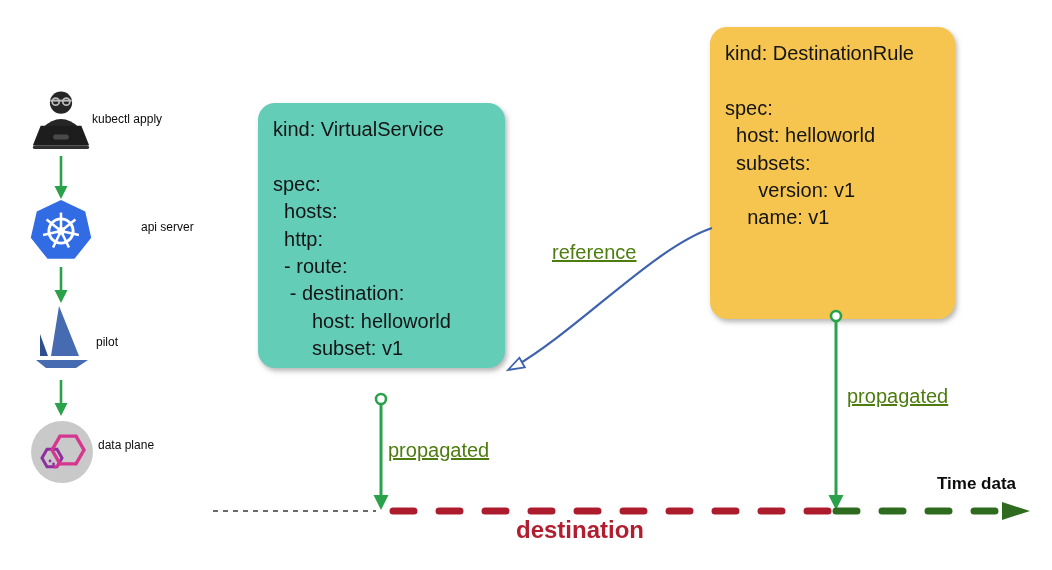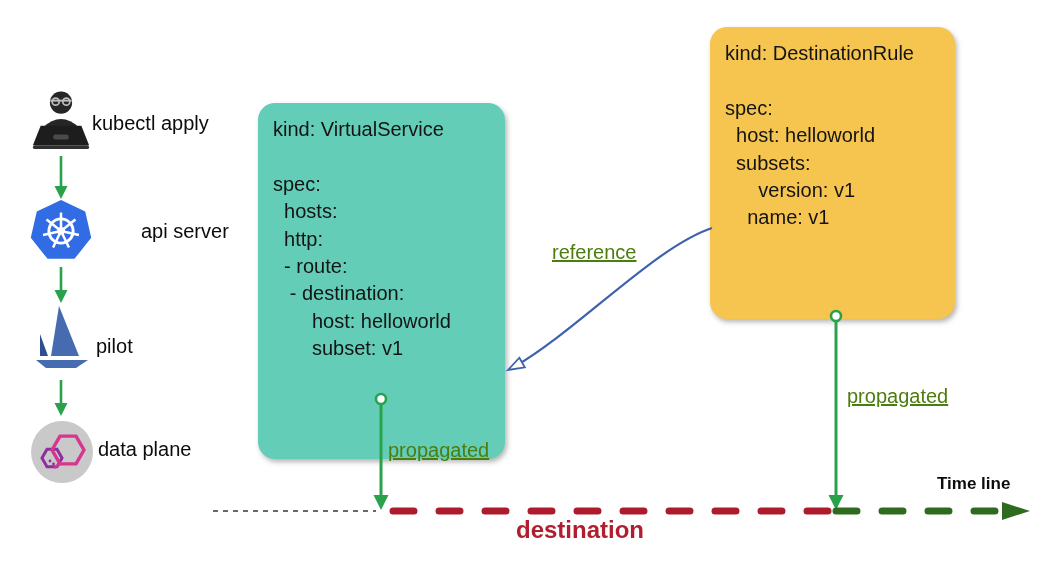--- a/index.html
+++ b/index.html
@@ -2,24 +2,24 @@
 <html><head>
 <meta charset="utf-8">
 <style>
   html,body{margin:0;padding:0;background:#fff;}
   .canvas{
     position:relative;width:1052px;height:570px;background:#ffffff;overflow:hidden;
     font-family:"Liberation Sans","DejaVu Sans",sans-serif;color:#111;
   }
   .abs{position:absolute;}
   
-  .flow-label{position:absolute;font-size:20px;color:#0c0c0c;white-space:nowrap;}
+  .flow-label{position:absolute;font-size:12px;color:#0c0c0c;white-space:nowrap;}
   
   .res-box{position:absolute;border-radius:17px;box-shadow:2px 3px 5px rgba(110,110,110,.5);}
-  .vs-box{left:258px;top:103px;width:247px;height:356px;background:#63cdb8;}
+  .vs-box{left:258px;top:103px;width:247px;height:265px;background:#63cdb8;}
   .dr-box{left:710px;top:27px;width:245px;height:292px;background:#f5c54f;}
   .box-inner{padding:13px 0 0 15px;}
   .dr-box .box-inner{}
   .yaml-line{white-space:pre;font-size:20px;line-height:27.4px;height:27.4px;color:#141414;}
   
   .lbl{position:absolute;font-size:20px;color:#4d7c0f;white-space:nowrap;text-decoration:underline;}
   .lbl-unavailable{position:absolute;font-size:24px;font-weight:700;color:#b01e30;white-space:nowrap;}
   .lbl-timeline{position:absolute;font-size:17px;font-weight:700;color:#0c0c0c;white-space:nowrap;}
   svg{display:block;}
   .overlay{position:absolute;left:0;top:0;pointer-events:none;}
@@ -98,21 +98,21 @@
       <div class="yaml-line">  subsets:</div>
       <div class="yaml-line">      version: v1</div>
       <div class="yaml-line">    name: v1</div>
     </div>
   </div>
 
   <span class="lbl" style="left:552px;top:241px;">reference</span>
   <span class="lbl" style="left:388px;top:439px;">propagated</span>
   <span class="lbl" style="left:847px;top:385px;">propagated</span>
   <span class="lbl-unavailable" style="left:516px;top:516px;">destination</span>
-  <span class="lbl-timeline" style="left:937px;top:474px;">Time line</span>
+  <span class="lbl-timeline" style="left:937px;top:474px;">Time data</span>
 
   <svg class="overlay" width="1052" height="570" viewBox="0 0 1052 570">
 
     <g>
       <line x1="61" y1="156" x2="61" y2="187" stroke="#2aa24c" stroke-width="2.6"></line>
       <polygon points="54.5,186 67.5,186 61,199" fill="#2aa24c"></polygon>
     </g>
     <g>
       <line x1="61" y1="267" x2="61" y2="291" stroke="#2aa24c" stroke-width="2.6"></line>
       <polygon points="54.5,290 67.5,290 61,303" fill="#2aa24c"></polygon>

